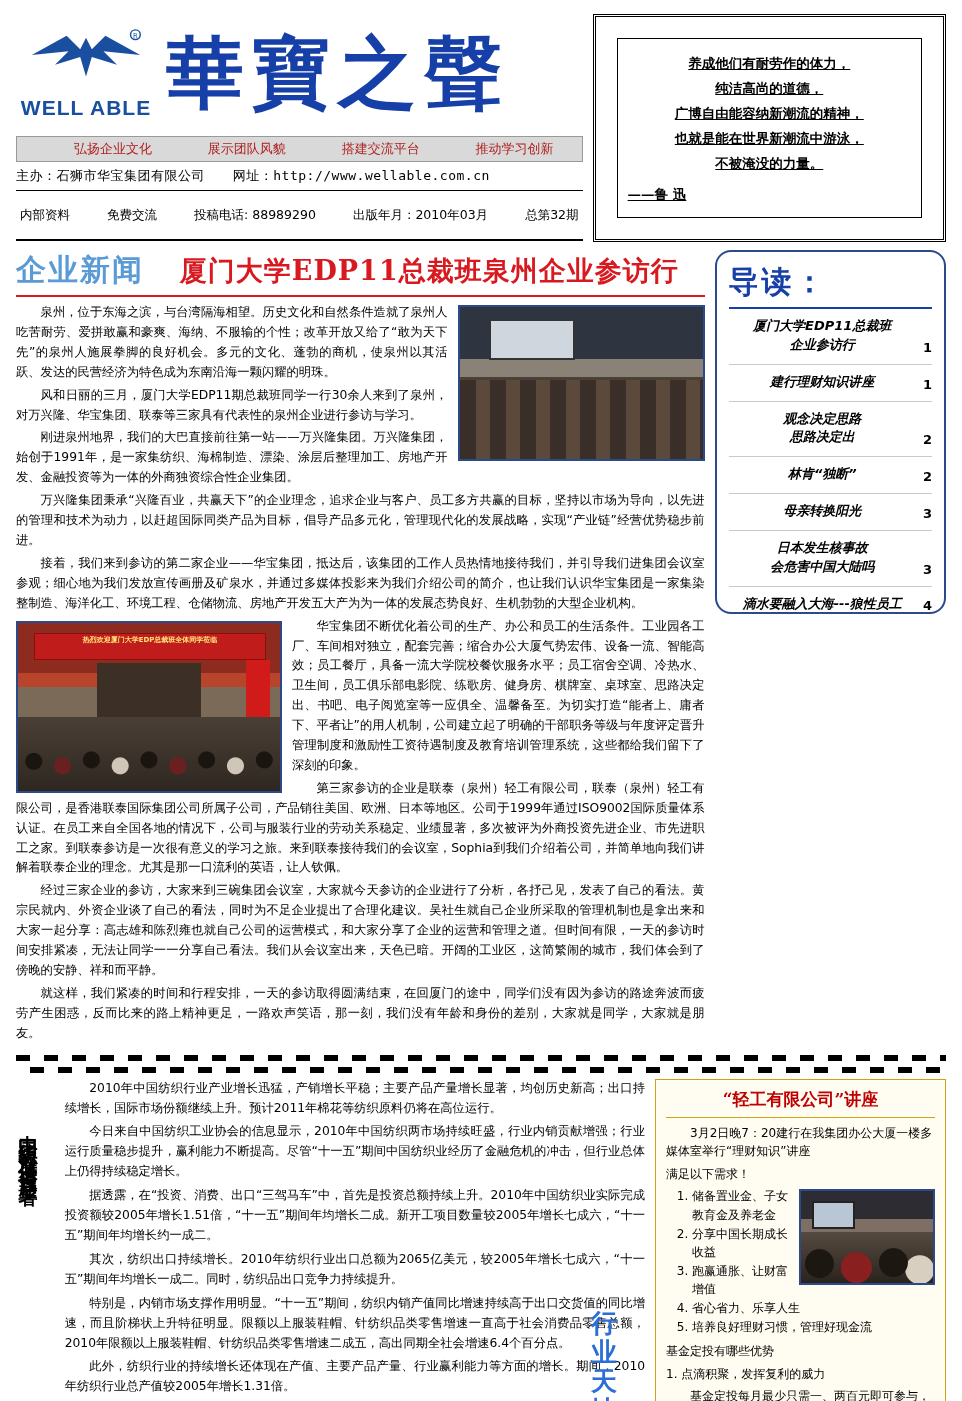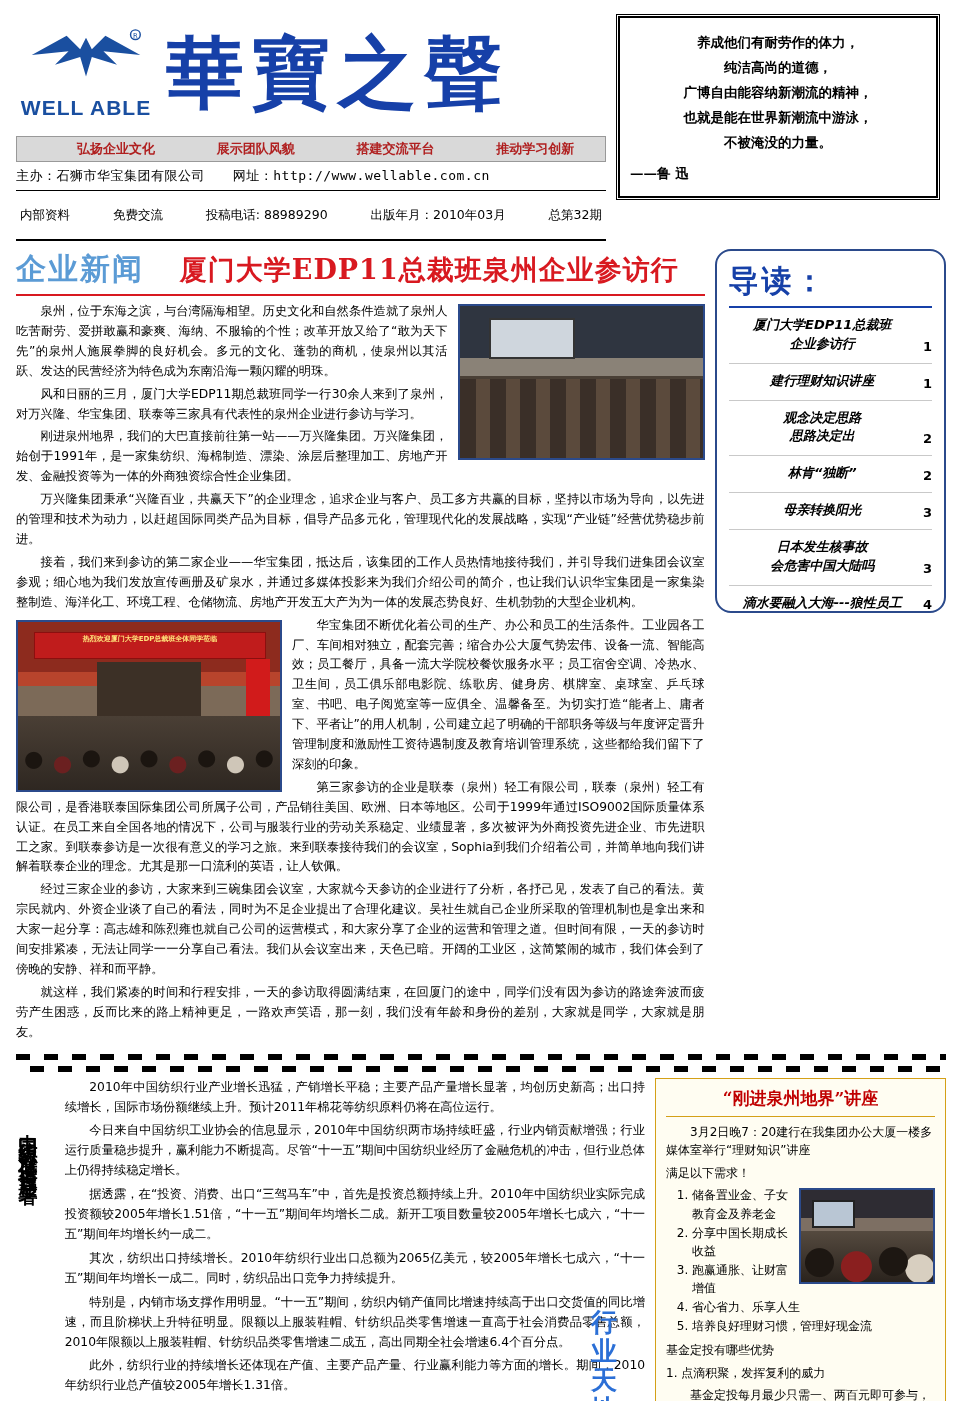--- a/index.html
+++ b/index.html
@@ -16,33 +16,33 @@
   .masthead{display:flex;align-items:flex-start;gap:10px;}
   .mast-left{width:590px;}
   .logo-row{display:flex;align-items:center;gap:10px;height:118px;}
   .logo-mark{width:140px;text-align:center;}
   .logo-bird{width:118px;height:62px;}
   .logo-text{font-family:"Liberation Sans",sans-serif;font-weight:bold;font-size:21px;letter-spacing:1px;color:#1a4fa0;margin-top:4px;}
   .paper-title{font-family:"DejaVu Serif","Liberation Serif",serif;font-weight:bold;font-size:78px;color:#1640a8;letter-spacing:8px;line-height:1;}
   .slogan-bar{
     margin-top:4px;background:#d9d9d9;border:1px solid #999;
     display:flex;justify-content:space-around;align-items:center;
-    height:24px;font-size:13px;color:#b02020;font-weight:bold;padding-left:29px;
+    height:24px;font-size:13px;color:#b02020;font-weight:normal;padding-left:29px;
   }
   .pub-line{font-size:13px;margin-top:5px;letter-spacing:0.5px;}
   .pub-line .url{font-family:"DejaVu Sans Mono","Liberation Mono",monospace;}
   .info-bar{
     margin-top:5px;border-top:1px solid #000;border-bottom:2px solid #000;
     height:24px;display:flex;align-items:center;justify-content:space-between;
     font-size:12.5px;padding:12px 4px;
   }
 
   .mast-right{
-    width:318px;border:3px double #000;padding:0;
-    position:relative;background:#fff;
+    width:318px;border:3px double #000;padding:21px;
+    position:relative;background:#fff;text-decoration:underline;
   }
   .mast-right .inner{border:1px solid #000;padding:12px 10px 8px;min-height:158px;
     background:
       repeating-linear-gradient(90deg,#000 0 6px,#fff 6px 12px) 0 0/100% 0 no-repeat;}
   .quote{font-family:"DejaVu Serif","Liberation Serif",serif;font-size:13.5px;line-height:1.85;color:#000;text-align:center;font-weight:bold;}
   .quote .sig{display:block;text-align:left;margin-top:6px;padding-right:14px;}
 
   
   .news-band{margin-top:8px;display:flex;gap:10px;}
   .col-main{width:690px;}
@@ -230,21 +230,21 @@
         <p>风和日丽的三月，厦门大学EDP11期总裁班同学一行30余人来到了泉州，对万兴隆、华宝集团、联泰等三家具有代表性的泉州企业进行参访与学习。</p>
         <p>刚进泉州地界，我们的大巴直接前往第一站——万兴隆集团。万兴隆集团，始创于1991年，是一家集纺织、海棉制造、漂染、涂层后整理加工、房地产开发、金融投资等为一体的外商独资综合性企业集团。</p>
         <p>万兴隆集团秉承“兴隆百业，共赢天下”的企业理念，追求企业与客户、员工多方共赢的目标，坚持以市场为导向，以先进的管理和技术为动力，以赶超国际同类产品为目标，倡导产品多元化，管理现代化的发展战略，实现“产业链”经营优势稳步前进。</p>
         <p>接着，我们来到参访的第二家企业——华宝集团，抵达后，该集团的工作人员热情地接待我们，并引导我们进集团会议室参观；细心地为我们发放宣传画册及矿泉水，并通过多媒体投影来为我们介绍公司的简介，也让我们认识华宝集团是一家集染整制造、海洋化工、环境工程、仓储物流、房地产开发五大产为为一体的发展态势良好、生机勃勃的大型企业机构。</p>
         <div class="figure fig-left photo ph-group">
           <div class="banner">热烈欢迎厦门大学EDP总裁班全体同学莅临</div>
           <div class="door"></div>
           <div class="side-banner"></div>
           <div class="crowd"></div>
         </div>
-        <p>华宝集团不断优化着公司的生产、办公和员工的生活条件。工业园各工厂、车间相对独立，配套完善；缩合办公大厦气势宏伟、设备一流、智能高效；员工餐厅，具备一流大学院校餐饮服务水平；员工宿舍空调、冷热水、卫生间，员工俱乐部电影院、练歌房、健身房、棋牌室、桌球室、乒乓球室、书吧、电子阅览室等一应俱全、温馨备至。为切实打造“能者上、庸者下、平者让”的用人机制，公司建立起了明确的干部职务等级与年度评定晋升管理制度和激励性工资待遇制度及教育培训管理系统，这些都给我们留下了深刻的印象。</p>
+        <p>华宝集团不断优化着公司的生产、办公和员工的生活条件。工业园各工厂、车间相对独立，配套完善；缩合办公大厦气势宏伟、设备一流、智能高效；员工餐厅，具备一流大学院校餐饮服务水平；员工宿舍空调、冷热水、卫生间，员工俱乐部电影院、练歌房、健身房、棋牌室、桌球室、思路决定出、书吧、电子阅览室等一应俱全、温馨备至。为切实打造“能者上、庸者下、平者让”的用人机制，公司建立起了明确的干部职务等级与年度评定晋升管理制度和激励性工资待遇制度及教育培训管理系统，这些都给我们留下了深刻的印象。</p>
         <p>第三家参访的企业是联泰（泉州）轻工有限公司，联泰（泉州）轻工有限公司，是香港联泰国际集团公司所属子公司，产品销往美国、欧洲、日本等地区。公司于1999年通过ISO9002国际质量体系认证。在员工来自全国各地的情况下，公司与服装行业的劳动关系稳定、业绩显著，多次被评为外商投资先进企业、市先进职工之家。到联泰参访是一次很有意义的学习之旅。来到联泰接待我们的会议室，Sophia到我们介绍着公司，并简单地向我们讲解着联泰企业的理念。尤其是那一口流利的英语，让人钦佩。</p>
         <p>经过三家企业的参访，大家来到三碗集团会议室，大家就今天参访的企业进行了分析，各抒己见，发表了自己的看法。黄宗民就内、外资企业谈了自己的看法，同时为不足企业提出了合理化建议。吴社生就自己企业所采取的管理机制也是拿出来和大家一起分享：高志雄和陈烈雍也就自己公司的运营模式，和大家分享了企业的运营和管理之道。但时间有限，一天的参访时间安排紧凑，无法让同学一一分享自己看法。我们从会议室出来，天色已暗。开阔的工业区，这简繁闹的城市，我们体会到了傍晚的安静、祥和而平静。</p>
         <p>就这样，我们紧凑的时间和行程安排，一天的参访取得圆满结束，在回厦门的途中，同学们没有因为参访的路途奔波而疲劳产生困惑，反而比来的路上精神更足，一路欢声笑语，那一刻，我们没有年龄和身份的差别，大家就是同学，大家就是朋友。</p>
       </div>
     </div>
 
     <div class="col-side">
       <div class="guide">
         <div class="guide-title">导读：</div>
         <div class="guide-rule"></div>
@@ -307,21 +307,21 @@
       <div class="rainbow-title">
         <div class="rt-char">行</div>
         <div class="rt-char">业</div>
         <div class="rt-char">天</div>
         <div class="rt-char">地</div>
 
       </div>
     </div>
 
     <div class="b-right">
-      <h3>“刚进泉州地界”讲座</h3>
+      <h3>“轻工有限公司”讲座</h3>
       <div class="rule"></div>
       <p>3月2日晚7：20建行在我集团办公大厦一楼多媒体室举行“理财知识”讲座</p>
       <p class="nohang">满足以下需求！</p>
       <div class="figure fig-fin photo ph-meeting">
         <div class="screen"></div>
         <div class="ppl"></div>
       </div>
       <ol>
         <li>储备置业金、子女教育金及养老金</li>
         <li>分享中国长期成长收益</li>

